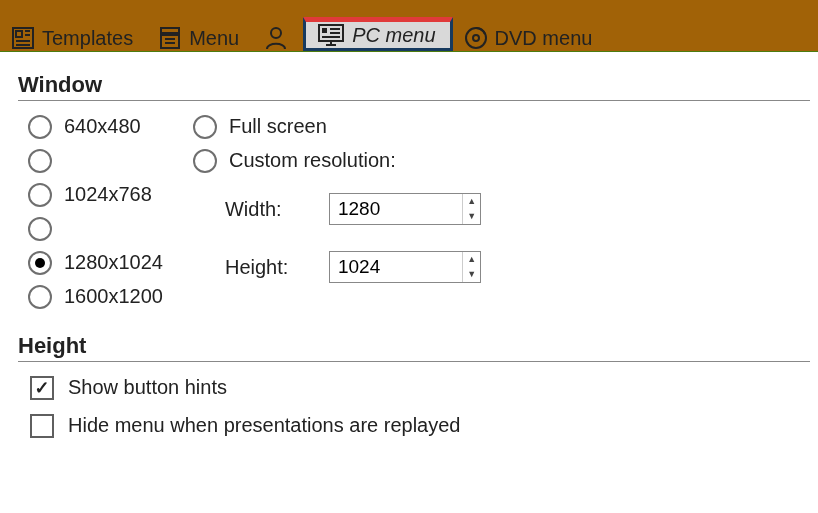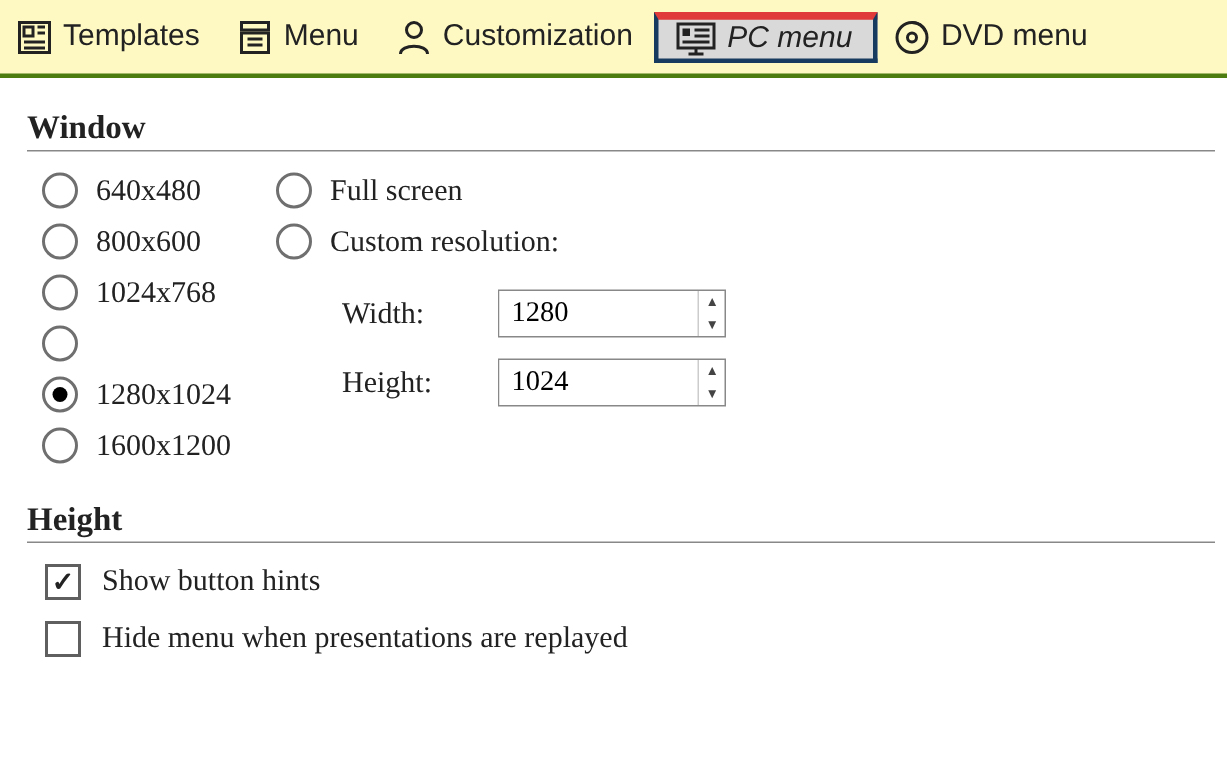--- a/index.html
+++ b/index.html
@@ -6,25 +6,25 @@
   html, body {
     margin: 0; padding: 0;
     width: 818px; height: 513px;
     font-family: "Segoe UI", Tahoma, sans-serif;
     font-size: 20px;
     color: #222;
     background: #fff;
     overflow: hidden;
   }
   .tabstrip {
-    background: #fef9c3;
+    background: #a16207;
     height: 52px;
     display: flex;
-    align-items: center;
-    border-bottom: 3px solid #4d7c0f;
+    align-items: flex-end;
+    border-bottom: 1px solid #4d7c0f;
   }
   .tab {
     display: flex;
     align-items: center;
     padding: 0 14px 0 10px;
     gap: 6px;
     cursor: pointer;
     white-space: nowrap;
     position: relative;
   }
@@ -34,36 +34,36 @@
     background: #d9d9d9;
     font-style: italic;
   }
   .tab.selected::before{
     content:"";
     position:absolute;
     left:0; right:0; top:-5px; height:5px;
     background:#e03a3a;
   }
   .icon { display:inline-flex; align-items:center; justify-content:center; }
-  .content { padding: 12px 8px 18px 18px; font-family: Liberation Serif, serif; }
+  .content { padding: 12px 8px 18px 18px; }
   .section-title { font-weight: bold; font-size: 22px; margin: 8px 0 2px 0; }
   .hr { border: 0; border-top: 1px solid #888; margin: 2px 0 14px 0; }
   .window-area { display: flex; gap: 30px; align-items: flex-start; }
   .radio-col { display: flex; flex-direction: column; gap: 10px; margin-left: 10px; }
   .radio2-col { display: flex; flex-direction: column; gap: 10px; }
-  .radio-item { display: flex; align-items: center; gap: 12px; cursor: pointer; }
+  .radio-item { display: flex; align-items: flex-start; gap: 12px; cursor: pointer; }
   .radio-circle {
     width: 24px; height: 24px; border-radius: 50%;
     border: 2px solid #6f6f6f; display:flex; align-items:center; justify-content:center;
     flex-shrink:0;
   }
   .radio-circle.sel::after {
     content:""; width:10px; height:10px; border-radius:50%; background:#000;
   }
-  .dims { margin-left: 44px; display:flex; flex-direction:column; gap:14px; margin-top:10px;}
+  .dims { margin-left: 32px; display:flex; flex-direction:column; gap:26px; margin-top:10px;}
   .dim-row { display:flex; align-items:center; gap: 24px; }
   .dim-label { width: 80px; }
   .spinner {
     display:flex; align-items:stretch; border:1px solid #888; background:#fff;
     width: 152px; height: 32px;
   }
   .spinner input {
     border:0; outline:0; width: 100%; padding: 4px 8px; font-size:19px; font-family:inherit;
   }
   .spinner .arrows { width:20px; display:flex; flex-direction:column; border-left:1px solid #ccc;}
@@ -103,21 +103,20 @@
     </span>
     <span>Menu</span>
   </div>
   <div class="tab">
     <span class="icon">
       <svg width="26" height="26" viewBox="0 0 26 26">
           <circle cx="13" cy="8" r="5" fill="none" stroke="#222" stroke-width="2"></circle>
           <path d="M4 24 C4 17 22 17 22 24" fill="none" stroke="#222" stroke-width="2"></path>
         </svg>
     </span>
-    <span>Customization</span>
   </div>
   <div class="tab selected">
     <span class="icon">
       <svg width="30" height="26" viewBox="0 0 30 26">
           <rect x="3" y="3" width="24" height="16" fill="none" stroke="#222" stroke-width="2"></rect>
           <rect x="6" y="6" width="5" height="5" fill="#222"></rect>
           <line x1="14" y1="7" x2="24" y2="7" stroke="#222" stroke-width="2"></line>
           <line x1="14" y1="11" x2="24" y2="11" stroke="#222" stroke-width="2"></line>
           <line x1="6" y1="15" x2="24" y2="15" stroke="#222" stroke-width="2"></line>
           <line x1="10" y1="23" x2="20" y2="23" stroke="#222" stroke-width="2"></line>
@@ -144,21 +143,20 @@
   <hr class="hr">
 
   <div class="window-area">
     <div class="radio-col">
       <label class="radio-item">
         <span class="radio-circle"></span>
         <span>640x480</span>
       </label>
       <label class="radio-item">
         <span class="radio-circle"></span>
-        <span>800x600</span>
       </label>
       <label class="radio-item">
         <span class="radio-circle"></span>
         <span>1024x768</span>
       </label>
       <label class="radio-item">
         <span class="radio-circle"></span>
       </label>
       <label class="radio-item">
         <span class="radio-circle sel"></span>

